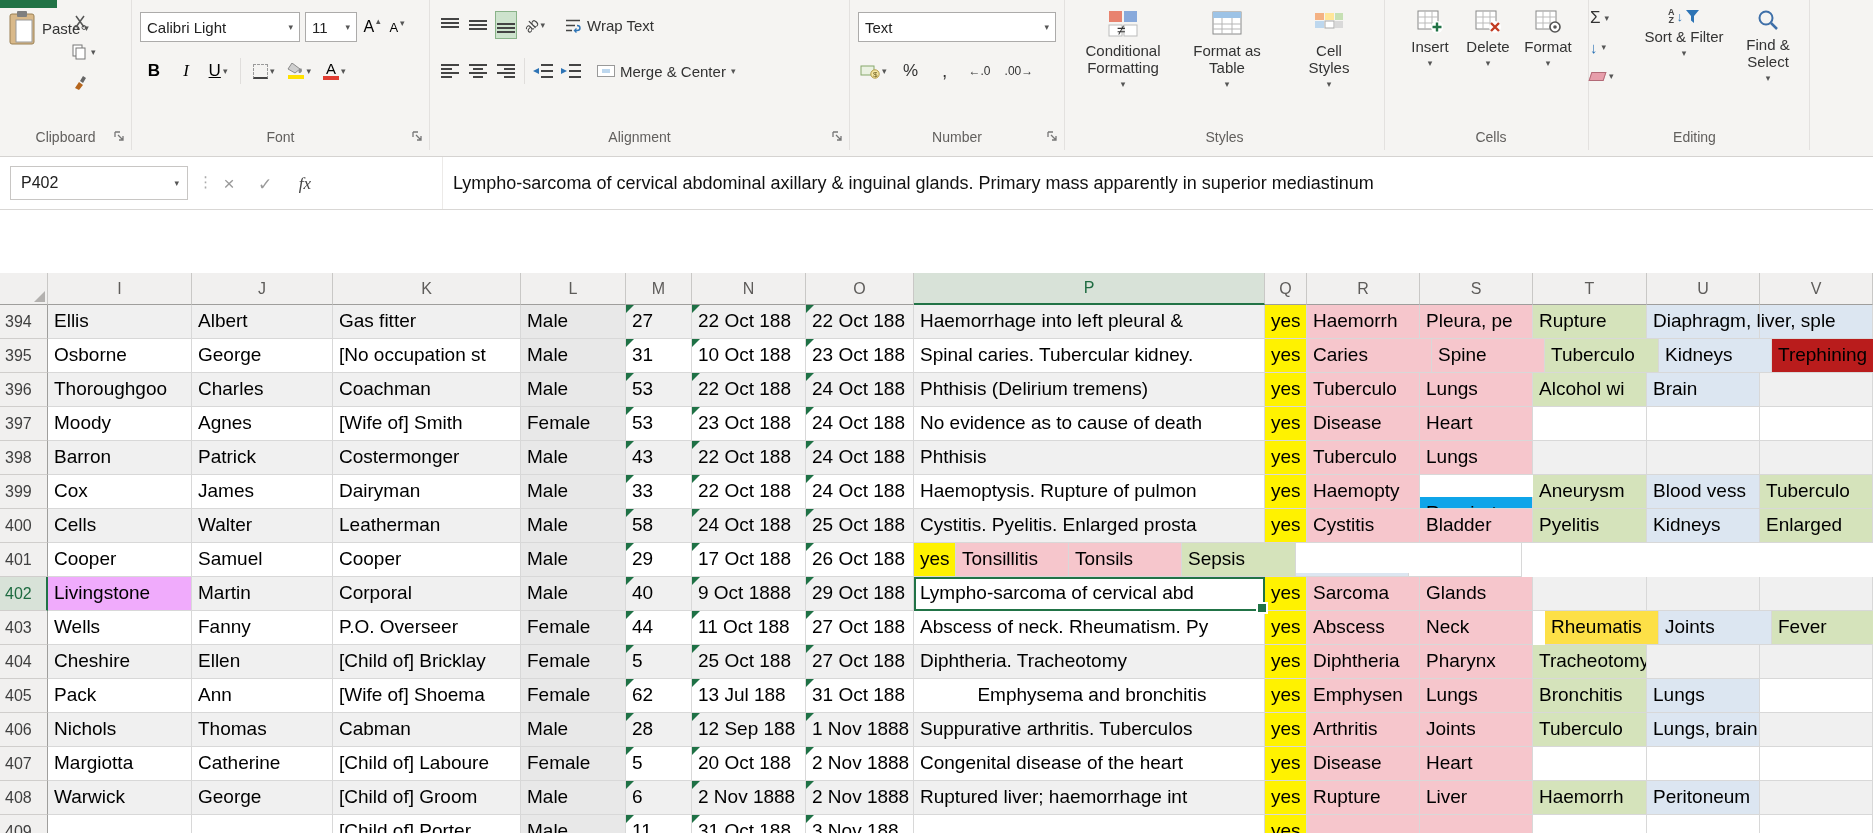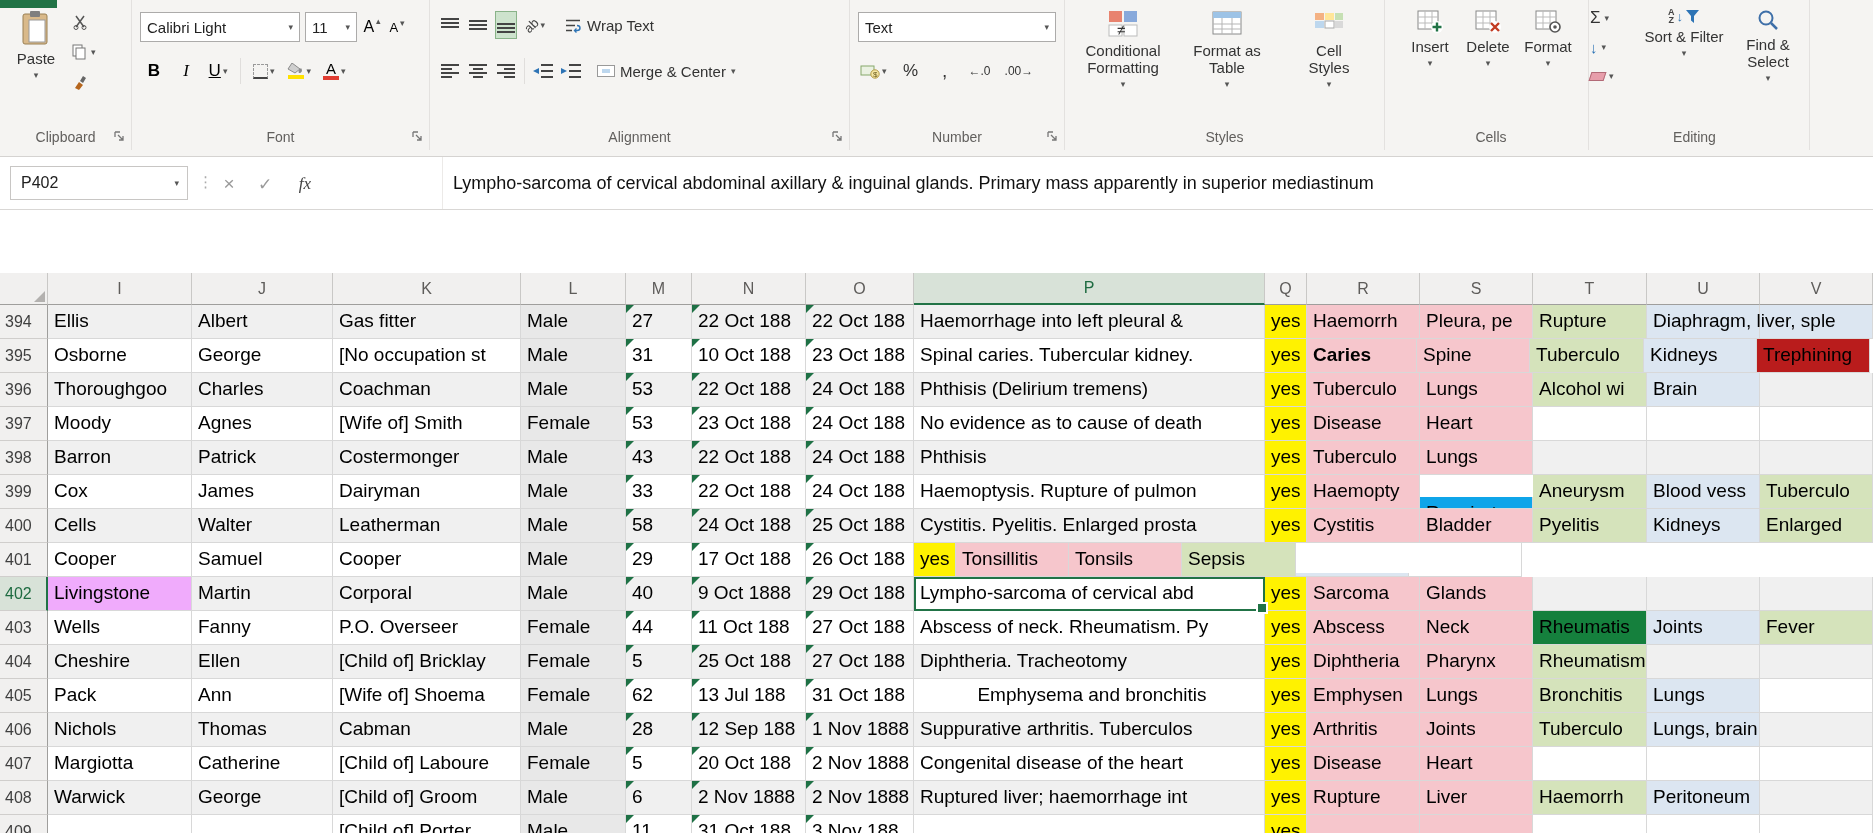--- a/index.html
+++ b/index.html
@@ -18,21 +18,21 @@
 .btn-label{font-size:15px;color:#333}
 .tool{display:flex;align-items:center;justify-content:center;min-width:20px;height:26px;gap:2px;cursor:pointer}
 .tool.active{background:#CDE3CD;outline:1px solid #89B389}
 .vsep{width:1px;height:26px;background:#E0DEDC}
 .stack{display:flex;flex-direction:column;align-items:center;gap:1px}
 .colorbar{width:16px;height:4px;display:block}
 .combo{background:#fff;border:1px solid #ACABAA;height:30px;display:flex;align-items:center;font-size:15px;color:#222;padding:0 6px;gap:6px;cursor:pointer}
 .combo .caret{margin-left:auto}
 .lbl-btn{display:flex;align-items:center;gap:5px;font-size:15px;color:#333;cursor:pointer;white-space:nowrap}
 
-.paste-btn{position:absolute;left:8px;top:6px;width:56px;display:flex;flex-direction:column;align-items:center;gap:4px;padding-top:4px;cursor:pointer}
+.paste-btn{position:absolute;left:8px;top:6px;width:56px;display:flex;flex-direction:row;align-items:center;gap:4px;padding-top:4px;cursor:pointer}
 .clip-mini{position:absolute;left:72px;top:12px;display:flex;flex-direction:column;gap:10px}
 .mini-btn{display:flex;align-items:center;gap:4px;height:20px;cursor:pointer}
 
 .font-row1{position:absolute;left:8px;top:12px;display:flex;align-items:center;gap:5px}
 .font-row2{position:absolute;left:12px;top:58px;display:flex;align-items:center;gap:12px}
 .b-bold{font-weight:bold;font-size:17px}
 .b-italic{font-style:italic;font-family:"Liberation Serif",serif;font-size:17px}
 .b-under{text-decoration:underline;font-size:17px}
 .border-ico{display:inline-block;width:15px;height:15px;border:1px dashed #9A9A9A;border-bottom:2px solid #444}
 
@@ -481,21 +481,21 @@
         <div class="rowhead" style="width: 48px;">395</div>
         <div class="cell" style="width: 144px;">Osborne</div>
         <div class="cell" style="width: 141px;">George</div>
         <div class="cell" style="width: 188px;">[No occupation st</div>
         <div class="cell" style="width: 105px; background: rgb(232, 232, 232);">Male</div>
         <div class="cell" style="width: 66px;"><div class="tri"></div>31</div>
         <div class="cell" style="width: 114px;"><div class="tri"></div>10 Oct 188</div>
         <div class="cell" style="width: 108px;"><div class="tri"></div>23 Oct 188</div>
         <div class="cell" style="width: 351px;">Spinal caries. Tubercular kidney.</div>
         <div class="cell" style="width: 42px; background: rgb(255, 242, 0);">yes</div>
-        <div class="cell" style="width: 110px; background: rgb(246, 198, 204); font-weight: bold;">Caries</div>
+        <div class="cell" style="width: 125px; background: rgb(246, 198, 204);">Caries</div>
         <div class="cell" style="width: 113px; background: rgb(246, 198, 204);">Spine</div>
         <div class="cell" style="width: 114px; background: rgb(213, 227, 187);">Tuberculo</div>
         <div class="cell" style="width: 113px; background: rgb(220, 230, 241);">Kidneys</div>
         <div class="cell" style="width: 113px; background: #b91c1c;">Trephining</div>
       </div>
       <div class="drow">
         <div class="rowhead" style="width: 48px;">396</div>
         <div class="cell" style="width: 144px; background: rgb(240, 240, 240);">Thoroughgoo</div>
         <div class="cell" style="width: 141px; background: rgb(240, 240, 240);">Charles</div>
         <div class="cell" style="width: 188px; background: rgb(240, 240, 240);">Coachman</div>
@@ -618,38 +618,38 @@
         <div class="cell" style="width: 141px;">Fanny</div>
         <div class="cell" style="width: 188px;">P.O. Overseer</div>
         <div class="cell" style="width: 105px; background: rgb(232, 232, 232);">Female</div>
         <div class="cell" style="width: 66px;"><div class="tri"></div>44</div>
         <div class="cell" style="width: 114px;"><div class="tri"></div>11 Oct 188</div>
         <div class="cell" style="width: 108px;"><div class="tri"></div>27 Oct 188</div>
         <div class="cell" style="width: 351px;">Abscess of neck. Rheumatism. Py</div>
         <div class="cell" style="width: 42px; background: rgb(255, 242, 0);">yes</div>
         <div class="cell" style="width: 113px; background: rgb(246, 198, 204);">Abscess</div>
         <div class="cell" style="width: 113px; background: rgb(246, 198, 204);">Neck</div>
-        <div class="cell" style="width: 114px; background: #15803d;">Rheumatis</div>
+        <div class="cell" style="width: 114px; background: #fde047; margin-left: 12px;">Rheumatis</div>
         <div class="cell" style="width: 113px; background: rgb(220, 230, 241);">Joints</div>
         <div class="cell" style="width: 113px; background: rgb(213, 227, 187);">Fever</div>
       </div>
       <div class="drow">
         <div class="rowhead" style="width: 48px;">404</div>
         <div class="cell" style="width: 144px; background: rgb(240, 240, 240);">Cheshire</div>
         <div class="cell" style="width: 141px; background: rgb(240, 240, 240);">Ellen</div>
         <div class="cell" style="width: 188px; background: rgb(240, 240, 240);">[Child of] Bricklay</div>
         <div class="cell" style="width: 105px; background: rgb(232, 232, 232);">Female</div>
         <div class="cell" style="width: 66px; background: rgb(240, 240, 240);"><div class="tri"></div>5</div>
         <div class="cell" style="width: 114px; background: rgb(240, 240, 240);"><div class="tri"></div>25 Oct 188</div>
         <div class="cell" style="width: 108px; background: rgb(240, 240, 240);"><div class="tri"></div>27 Oct 188</div>
         <div class="cell" style="width: 351px; background: rgb(240, 240, 240);">Diphtheria. Tracheotomy</div>
         <div class="cell" style="width: 42px; background: rgb(255, 242, 0);">yes</div>
         <div class="cell" style="width: 113px; background: rgb(246, 198, 204);">Diphtheria</div>
         <div class="cell" style="width: 113px; background: rgb(246, 198, 204);">Pharynx</div>
-        <div class="cell" style="width: 114px; background: rgb(213, 227, 187);">Rheumatism</div>
+        <div class="cell" style="width: 114px; background: rgb(213, 227, 187);">Tracheotomy</div>
         <div class="cell" style="width: 113px; background: rgb(240, 240, 240);"></div>
         <div class="cell" style="width: 113px; background: rgb(240, 240, 240);"></div>
       </div>
       <div class="drow">
         <div class="rowhead" style="width: 48px;">405</div>
         <div class="cell" style="width: 144px;">Pack</div>
         <div class="cell" style="width: 141px;">Ann</div>
         <div class="cell" style="width: 188px;">[Wife of] Shoema</div>
         <div class="cell" style="width: 105px; background: rgb(232, 232, 232);">Female</div>
         <div class="cell" style="width: 66px;"><div class="tri"></div>62</div>

